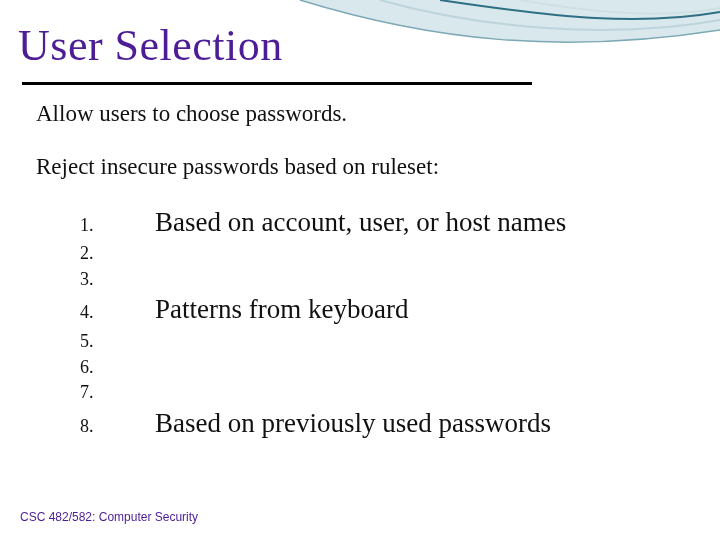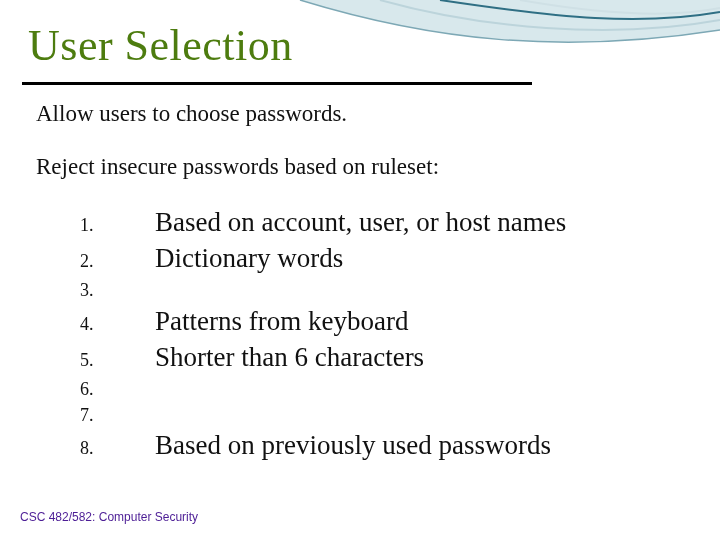--- a/index.html
+++ b/index.html
@@ -22,25 +22,25 @@
   .swoosh {
     position: absolute;
     top: 0;
     right: 0;
     width: 720px;
     height: 120px;
     pointer-events: none;
   }
   .title {
     position: absolute;
-    left: 28px;
+    left: 18px;
     top: 20px;
     font-size: 44px;
     font-weight: 400;
-    color: #4d7c0f;
+    color: #4c1d95;
     letter-spacing: 0.5px;
   }
   .title-rule {
     position: absolute;
     left: 22px;
     top: 82px;
     width: 510px;
     height: 0;
     border-top: 3px solid #000;
   }
@@ -101,32 +101,30 @@
   <div class="body">
     <p class="para">Allow users to choose passwords.</p>
     <p class="para" style="">Reject insecure passwords based on ruleset:</p>
     <div class="list">
       <div class="list-row">
         <span class="list-num">1.</span>
         <span class="list-text">Based on account, user, or host names</span>
       </div>
       <div class="list-row">
         <span class="list-num">2.</span>
-        <span class="list-text">Dictionary words</span>
       </div>
       <div class="list-row">
         <span class="list-num">3.</span>
       </div>
       <div class="list-row">
         <span class="list-num">4.</span>
         <span class="list-text">Patterns from keyboard</span>
       </div>
       <div class="list-row">
         <span class="list-num">5.</span>
-        <span class="list-text">Shorter than 6 characters</span>
       </div>
       <div class="list-row">
         <span class="list-num">6.</span>
       </div>
       <div class="list-row">
         <span class="list-num">7.</span>
       </div>
       <div class="list-row">
         <span class="list-num">8.</span>
         <span class="list-text">Based on previously used passwords</span>

